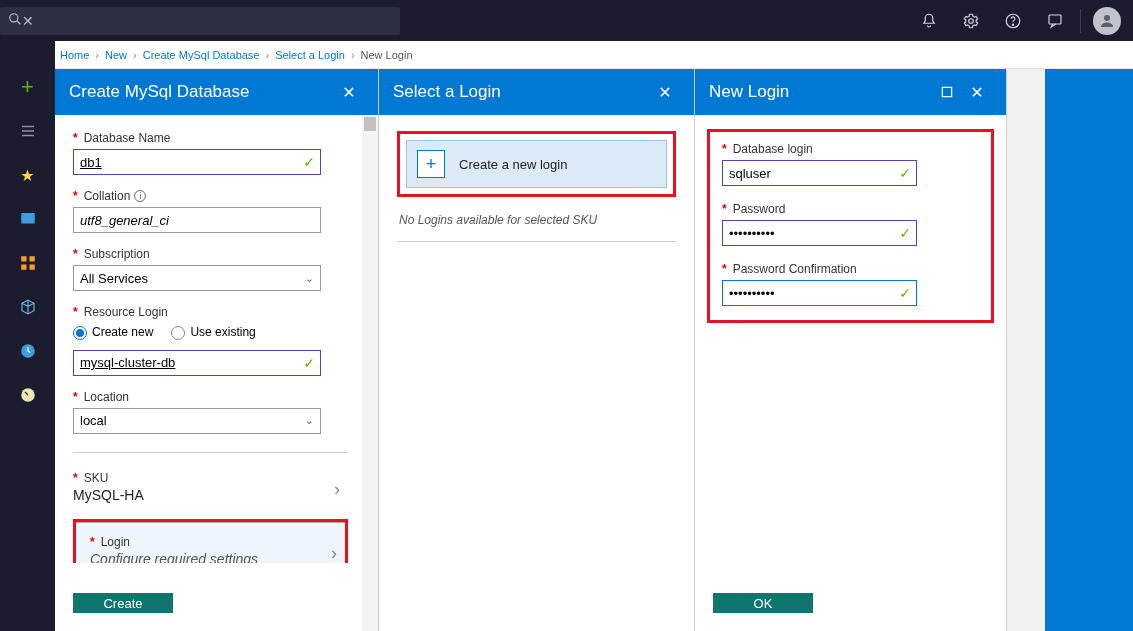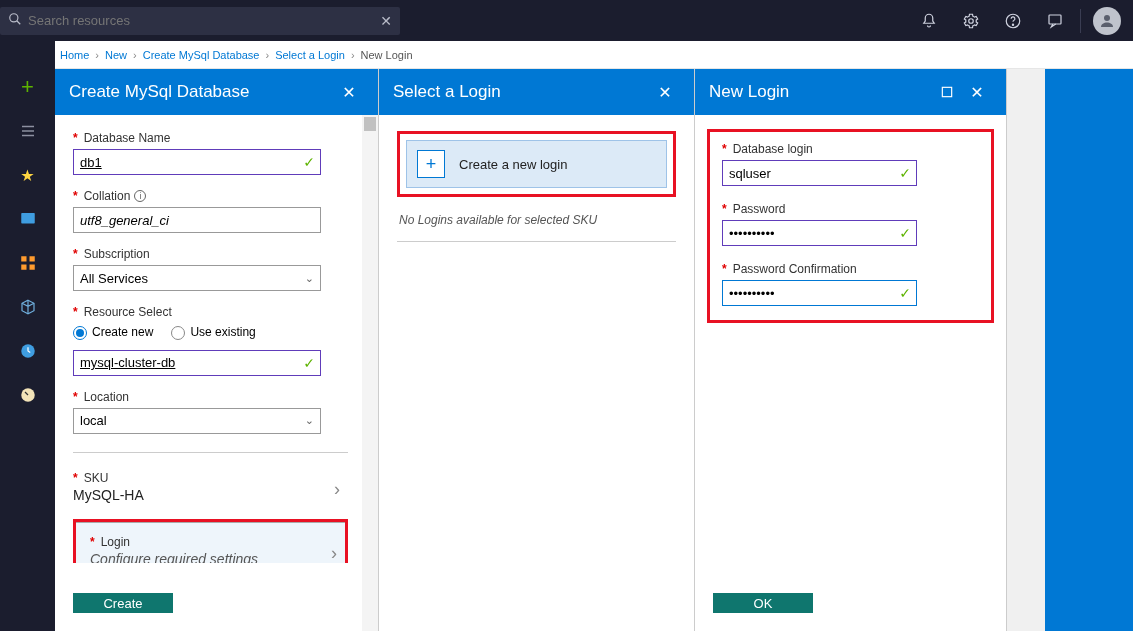--- a/index.html
+++ b/index.html
@@ -116,21 +116,20 @@
 
 <div class="topbar">
   <div class="search-wrap">
     <div class="search-box">
       <span>
         <svg width="14" height="14" viewBox="0 0 24 24" fill="none" stroke="#b9bcc9" stroke-width="2">
             <circle cx="10" cy="10" r="7"></circle>
             <line x1="15" y1="15" x2="21" y2="21"></line>
           </svg>
       </span>
-      <input placeholder="Search resources" style="">
       <span style="color:#b9bcc9;font-size:14px;cursor:pointer;">✕</span>
     </div>
   </div>
   <div class="top-icons">
     <div class="top-icon">
       <svg width="18" height="18" viewBox="0 0 24 24" fill="none" stroke="#d0d3e0" stroke-width="1.6">
           <path d="M12 3a5 5 0 0 0-5 5v4l-2 3h14l-2-3V8a5 5 0 0 0-5-5z"></path>
           <path d="M10 18a2 2 0 0 0 4 0"></path>
         </svg>
     </div>
@@ -260,21 +259,21 @@
           </div>
         <div class="select">
           <span>All Services</span>
           <span class="chev">⌄</span>
         </div>
       </div>
 
       <div class="field">
         <div class="field-label">
             <span class="req">*</span>
-            <span>Resource Select</span>
+            <span>Resource Login</span>
           </div>
         <div class="radio-row">
           <label><span class="radio checked"></span><span>Create new</span></label>
           <label><span class="radio unchecked"></span><span>Use existing</span></label>
         </div>
         <div class="input-wrap" style="margin-top:10px;">
           <input class="text-input validated" value="mysql-cluster-db" style="">
           <span class="check">✓</span>
         </div>
       </div>

